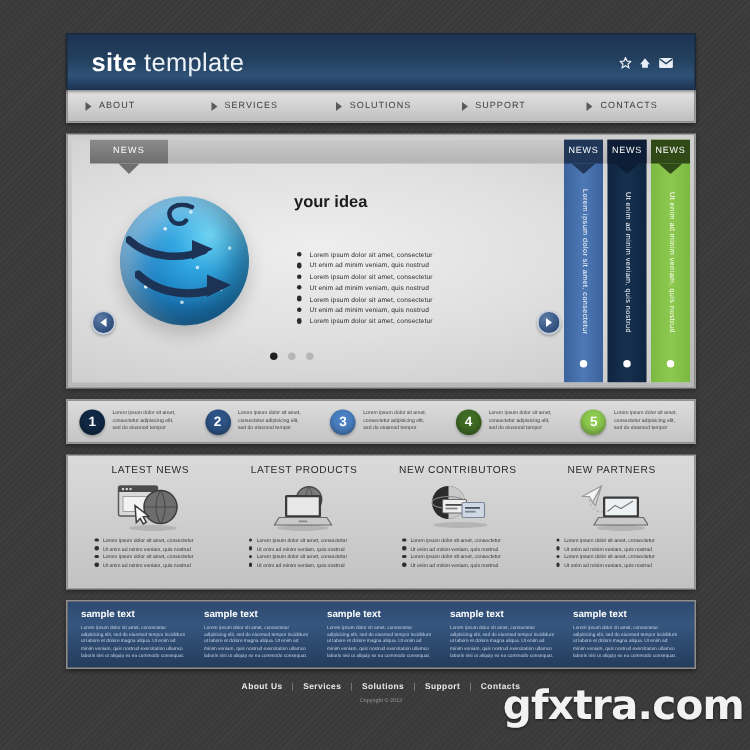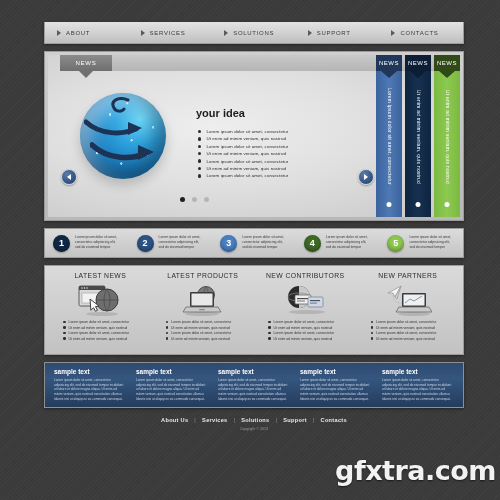--- a/index.html
+++ b/index.html
@@ -117,21 +117,21 @@
       radial-gradient(circle at 60% 55%, rgba(255,255,255,.7) 0 1px, transparent 1.4px),
       radial-gradient(circle at 78% 72%, rgba(255,255,255,.75) 0 1px, transparent 1.4px),
       radial-gradient(circle at 48% 82%, rgba(255,255,255,.7) 0 1px, transparent 1.4px),
       radial-gradient(circle at 25% 45%, rgba(255,255,255,.6) 0 1px, transparent 1.4px),
       radial-gradient(circle at 85% 40%, rgba(255,255,255,.6) 0 1px, transparent 1.4px),
       radial-gradient(circle at 55% 12%, rgba(255,255,255,.65) 0 1px, transparent 1.4px);
     opacity: .95;
   }
   .globe-arrow { position: absolute; z-index: 4; }
   .slide-head {
-    position: absolute; left: 148px; top: 52px;
+    position: absolute; left: 148px; top: 36px;
     font-size: 11px; font-weight: 700; color: #1c1c1c;
   }
   .slide-list { position: absolute; left: 150px; top: 74px; }
   .slide-list li { list-style: none; display: flex; align-items: center; gap: 5px; margin-bottom: 2.4px; }
   .slide-list .bullet { width: 3.4px; height: 3.4px; border-radius: 50%; background: #2c2c2c; flex: none; }
   .slide-list .txt { font-size: 4.4px; color: #2b2b2b; letter-spacing: .1px; }
 
   .arrow-btn {
     position: absolute; top: 114px;
     width: 16px; height: 16px; border-radius: 50%;
@@ -251,20 +251,43 @@
     text-shadow: 0 1px 2px rgba(0,0,0,.6);
     font-family: "DejaVu Sans", sans-serif;
     margin-left: 33px;
   }
 </style>
 </head>
 <body>
 
 <div id="page">
 
+  <div class="header">
+    <div class="logo">
+      <b>site</b><span> template</span>
+    </div>
+    <div class="header-icons">
+      <span class="hicon">
+        <svg width="8" height="8" viewBox="0 0 10 10">
+            <path d="M5 0.5l1.3 2.9 3.2.3-2.4 2.1.7 3.1L5 7.3 2.2 8.9l.7-3.1L.5 3.7l3.2-.3z" fill="none" stroke="#e8eef5" stroke-width="1"></path>
+          </svg>
+      </span>
+      <span class="hicon">
+        <svg width="8" height="8" viewBox="0 0 10 10">
+            <path d="M5 1L9 6H7.4v3H2.6V6H1z" fill="#e8eef5"></path>
+          </svg>
+      </span>
+      <span class="hicon">
+        <svg width="10" height="8" viewBox="0 0 12 9">
+            <rect x="0.5" y="0.5" width="11" height="8" rx="1" fill="#e8eef5"></rect>
+            <path d="M0.8 1.2L6 5 11.2 1.2" fill="none" stroke="#24405f" stroke-width="1"></path>
+          </svg>
+      </span>
+    </div>
+  </div>
 
   <div class="nav">
     <div class="nav-item">
       <span class="nav-arrow"></span>
       <span>ABOUT</span>
     </div>
     <div class="nav-item">
       <span class="nav-arrow"></span>
       <span>SERVICES</span>
     </div>

